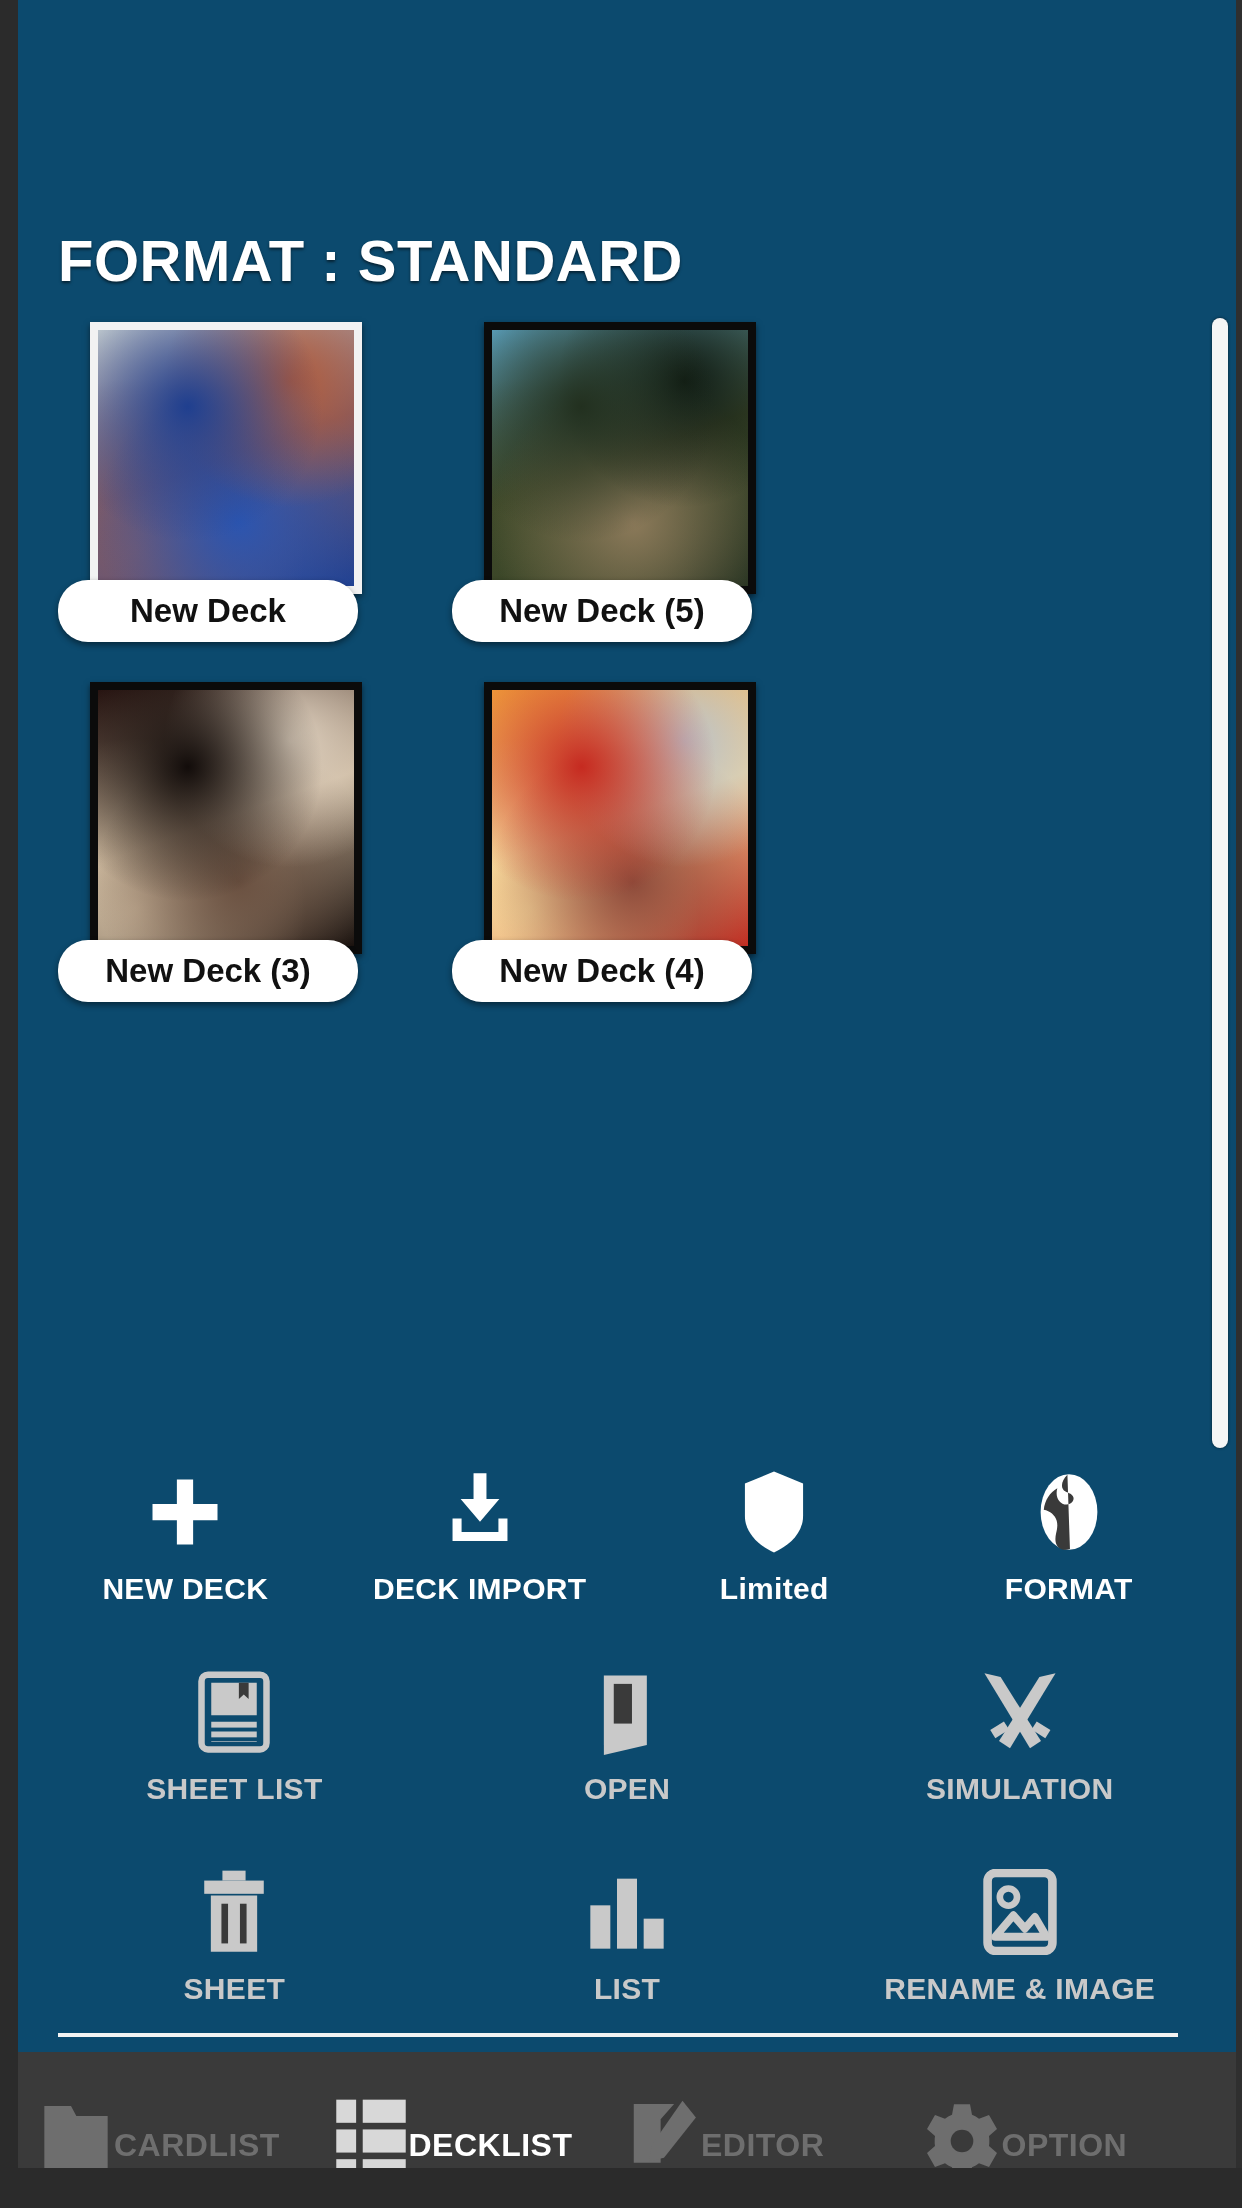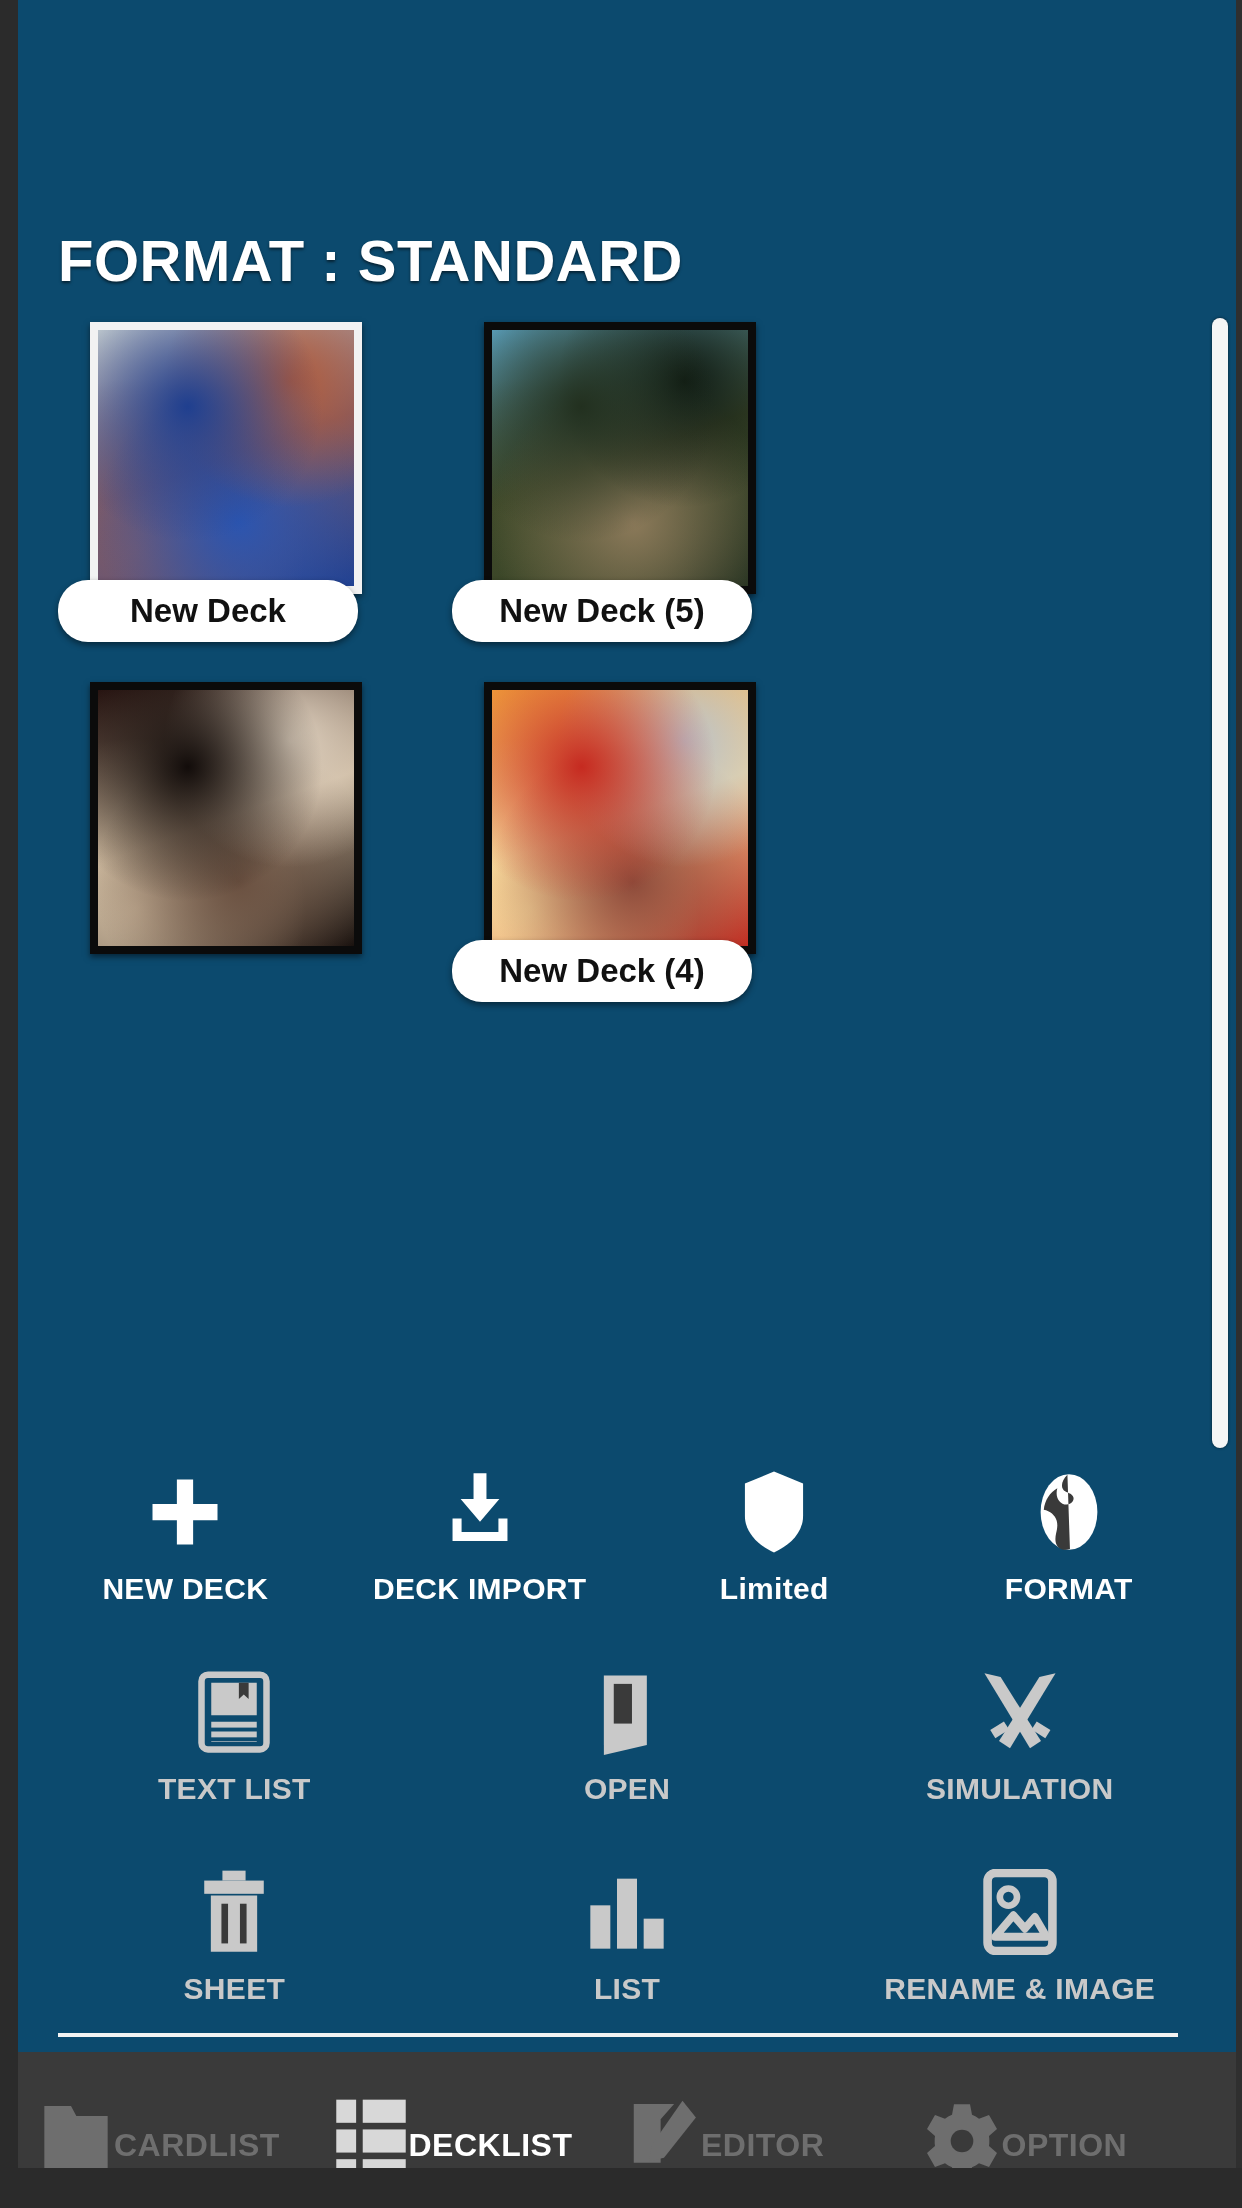--- a/index.html
+++ b/index.html
@@ -201,20 +201,21 @@
       <div class="deck-cell">
         <div class="deck-thumb">
           <div class="deck-art" style="background: radial-gradient(circle at 35% 30%, rgb(34, 48, 31) 0%, transparent 55%), radial-gradient(circle at 75% 20%, rgb(15, 26, 18) 0%, transparent 45%), radial-gradient(circle at 55% 75%, rgb(140, 122, 90) 0%, transparent 60%), radial-gradient(circle at 15% 85%, rgb(63, 74, 42) 0%, transparent 55%), linear-gradient(160deg, rgb(95, 168, 200) 0%, rgb(63, 74, 42) 50%, rgb(34, 48, 31) 100%);"></div>
         </div>
         <div class="deck-label">New Deck (5)</div>
       </div>
       <div class="deck-cell">
         <div class="deck-thumb">
           <div class="deck-art" style="background: radial-gradient(circle at 35% 30%, rgb(18, 12, 10) 0%, transparent 55%), radial-gradient(circle at 75% 20%, rgb(224, 210, 192) 0%, transparent 45%), radial-gradient(circle at 55% 75%, rgb(106, 80, 64) 0%, transparent 60%), radial-gradient(circle at 15% 85%, rgb(200, 180, 154) 0%, transparent 55%), linear-gradient(160deg, rgb(42, 21, 18) 0%, rgb(200, 180, 154) 50%, rgb(18, 12, 10) 100%);"></div>
         </div>
+        <div class="deck-label">New Deck (3)</div>
       </div>
       <div class="deck-cell">
         <div class="deck-thumb">
           <div class="deck-art" style="background: radial-gradient(circle at 35% 30%, rgb(198, 42, 32) 0%, transparent 55%), radial-gradient(circle at 75% 20%, rgb(185, 195, 204) 0%, transparent 45%), radial-gradient(circle at 55% 75%, rgb(141, 74, 58) 0%, transparent 60%), radial-gradient(circle at 15% 85%, rgb(246, 215, 154) 0%, transparent 55%), linear-gradient(160deg, rgb(242, 163, 60) 0%, rgb(246, 215, 154) 50%, rgb(198, 42, 32) 100%);"></div>
         </div>
         <div class="deck-label">New Deck (4)</div>
       </div>
     </div>
 
   <div class="scrollbar-track">
@@ -263,21 +264,21 @@
           <span class="tool-icon">
             <svg width="78" height="86" viewBox="0 0 24 26">
               <rect x="2" y="1.5" width="20" height="23" rx="2" fill="none" stroke-width="2"></rect>
               <rect x="5" y="4" width="14" height="10" stroke="none"></rect>
               <path d="M13.5 4h3v5l-1.5-1.4L13.5 9z" fill="#3a3a3a" stroke="none"></path>
               <rect x="5" y="16" width="14" height="1.8" stroke="none"></rect>
               <rect x="5" y="19" width="14" height="1.8" stroke="none"></rect>
               <rect x="5" y="22" width="14" height="0.2" stroke="none"></rect>
             </svg>
           </span>
-          <div class="tool-label">TEXT LIST</div>
+          <div class="tool-label">SHEET LIST</div>
         </div>
         <div class="tool-btn dim">
           <span class="tool-icon">
             <svg width="70" height="86" viewBox="0 0 20 26">
               <path d="M3 2h13v21l-13 3z" stroke="none"></path>
               <rect x="6" y="4.5" width="5.5" height="12" fill="#3a3a3a" stroke="none"></rect>
             </svg>
           </span>
           <div class="tool-label">OPEN</div>
         </div>

